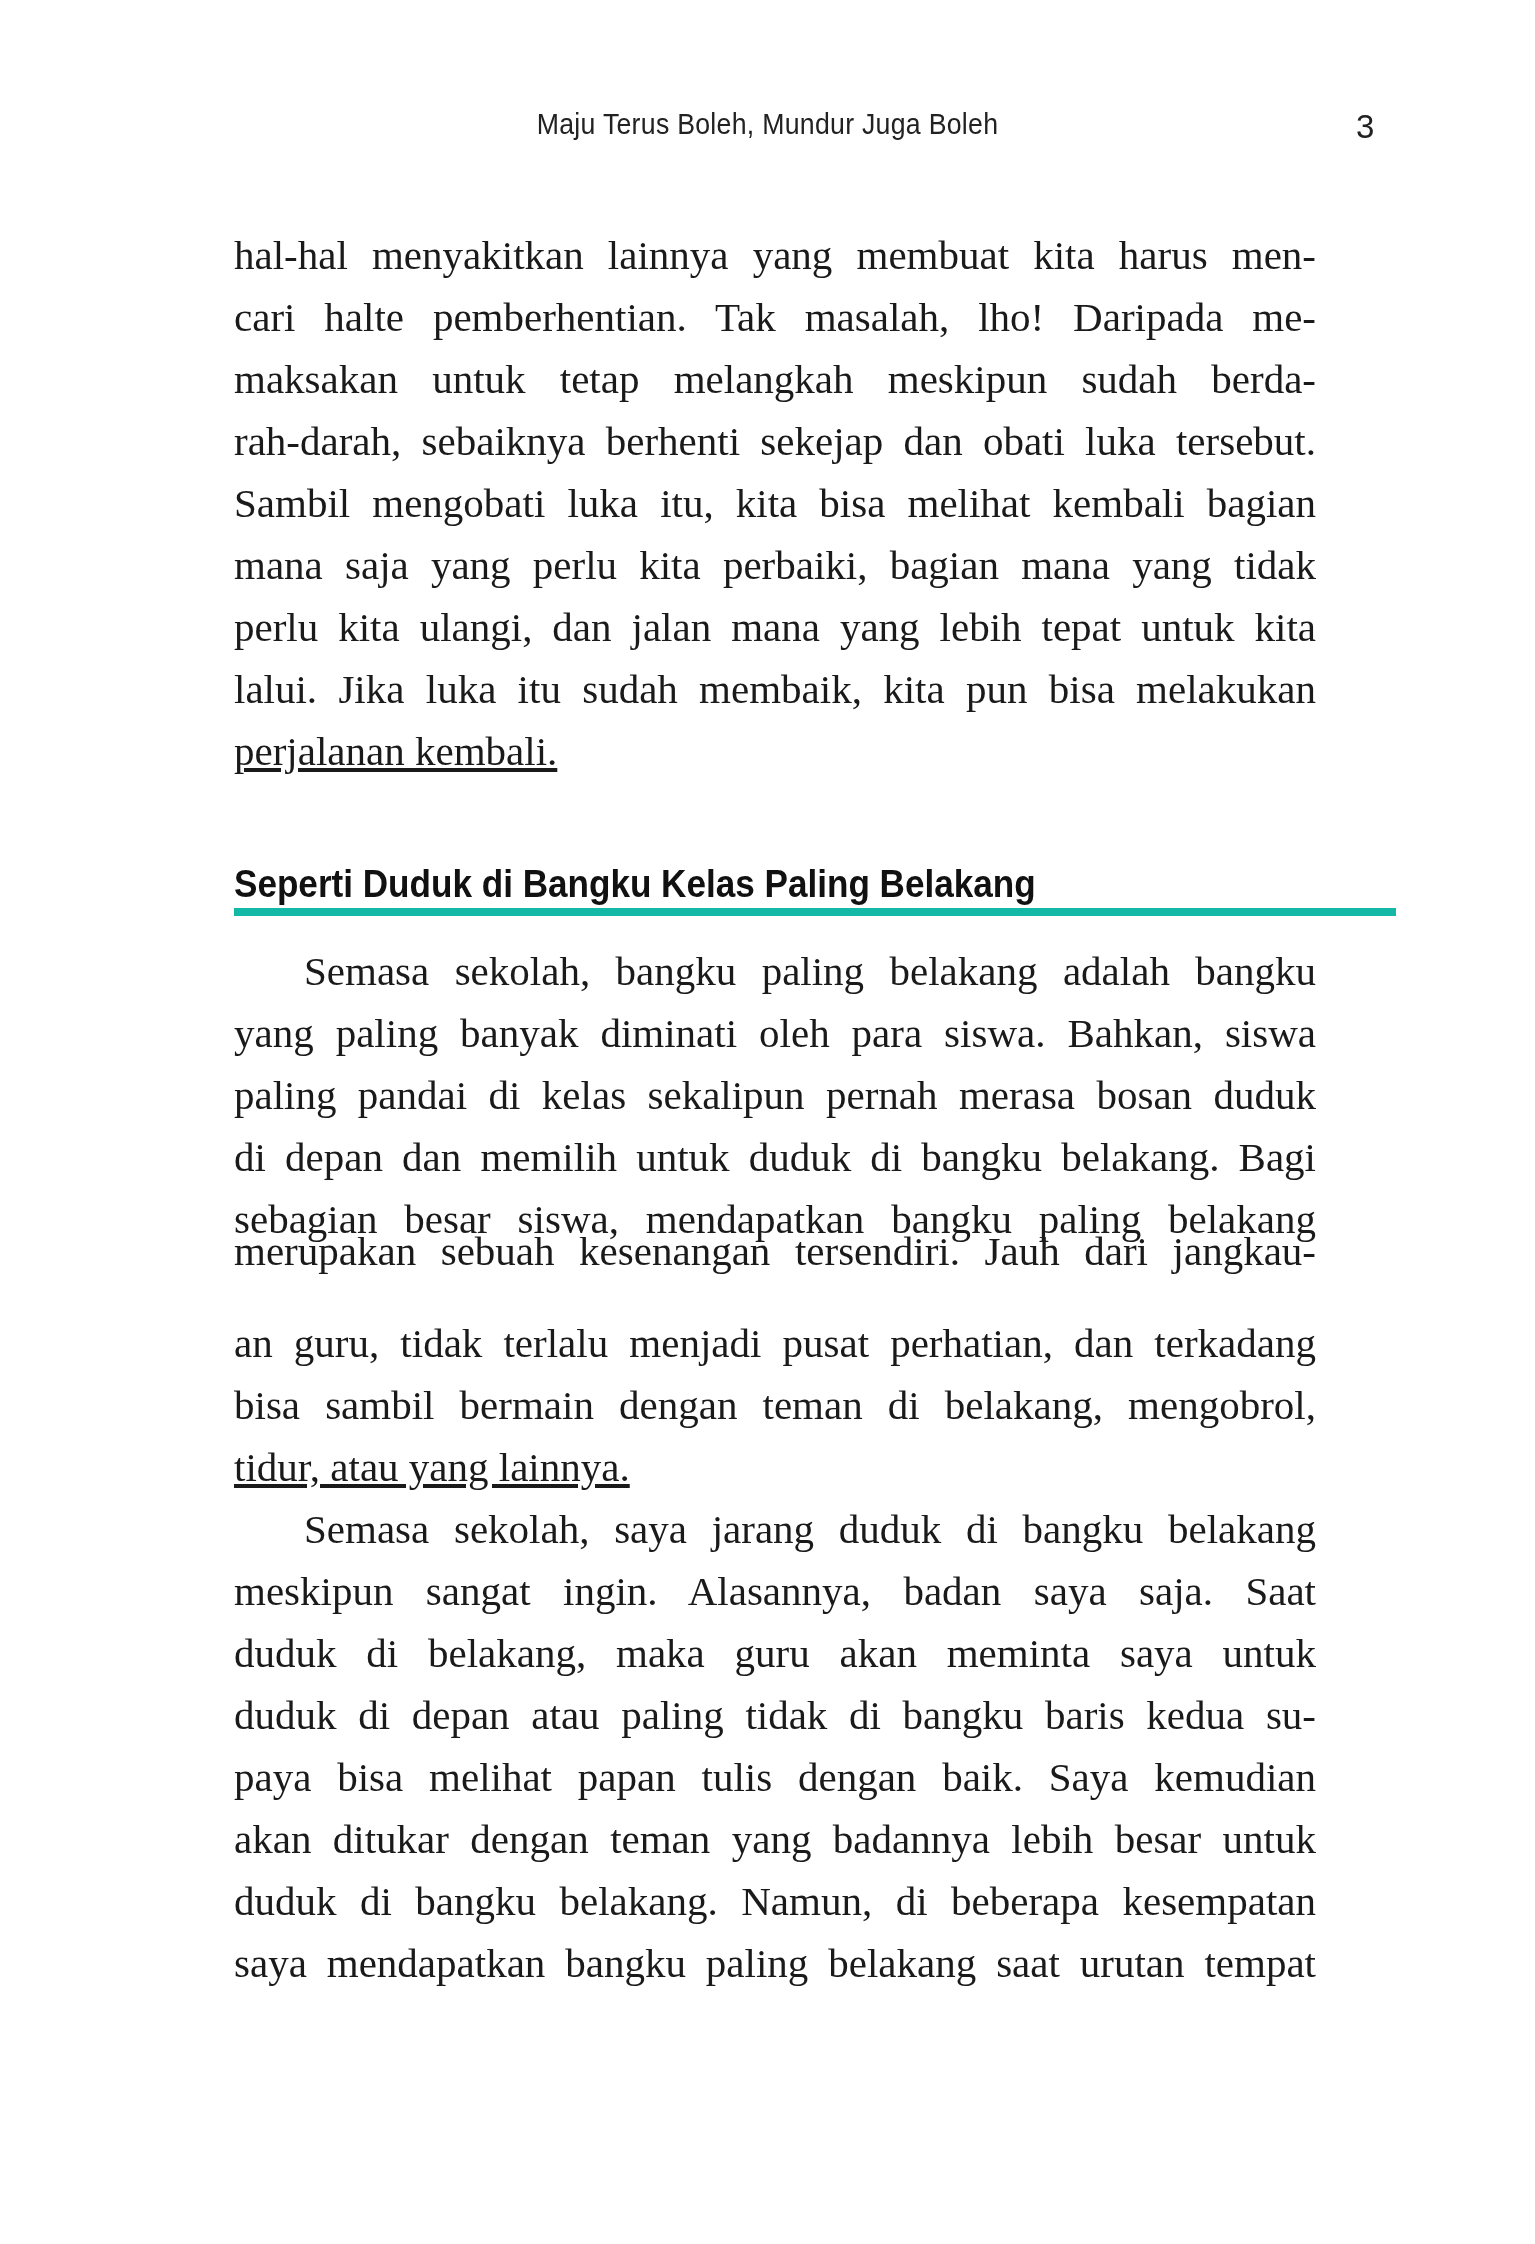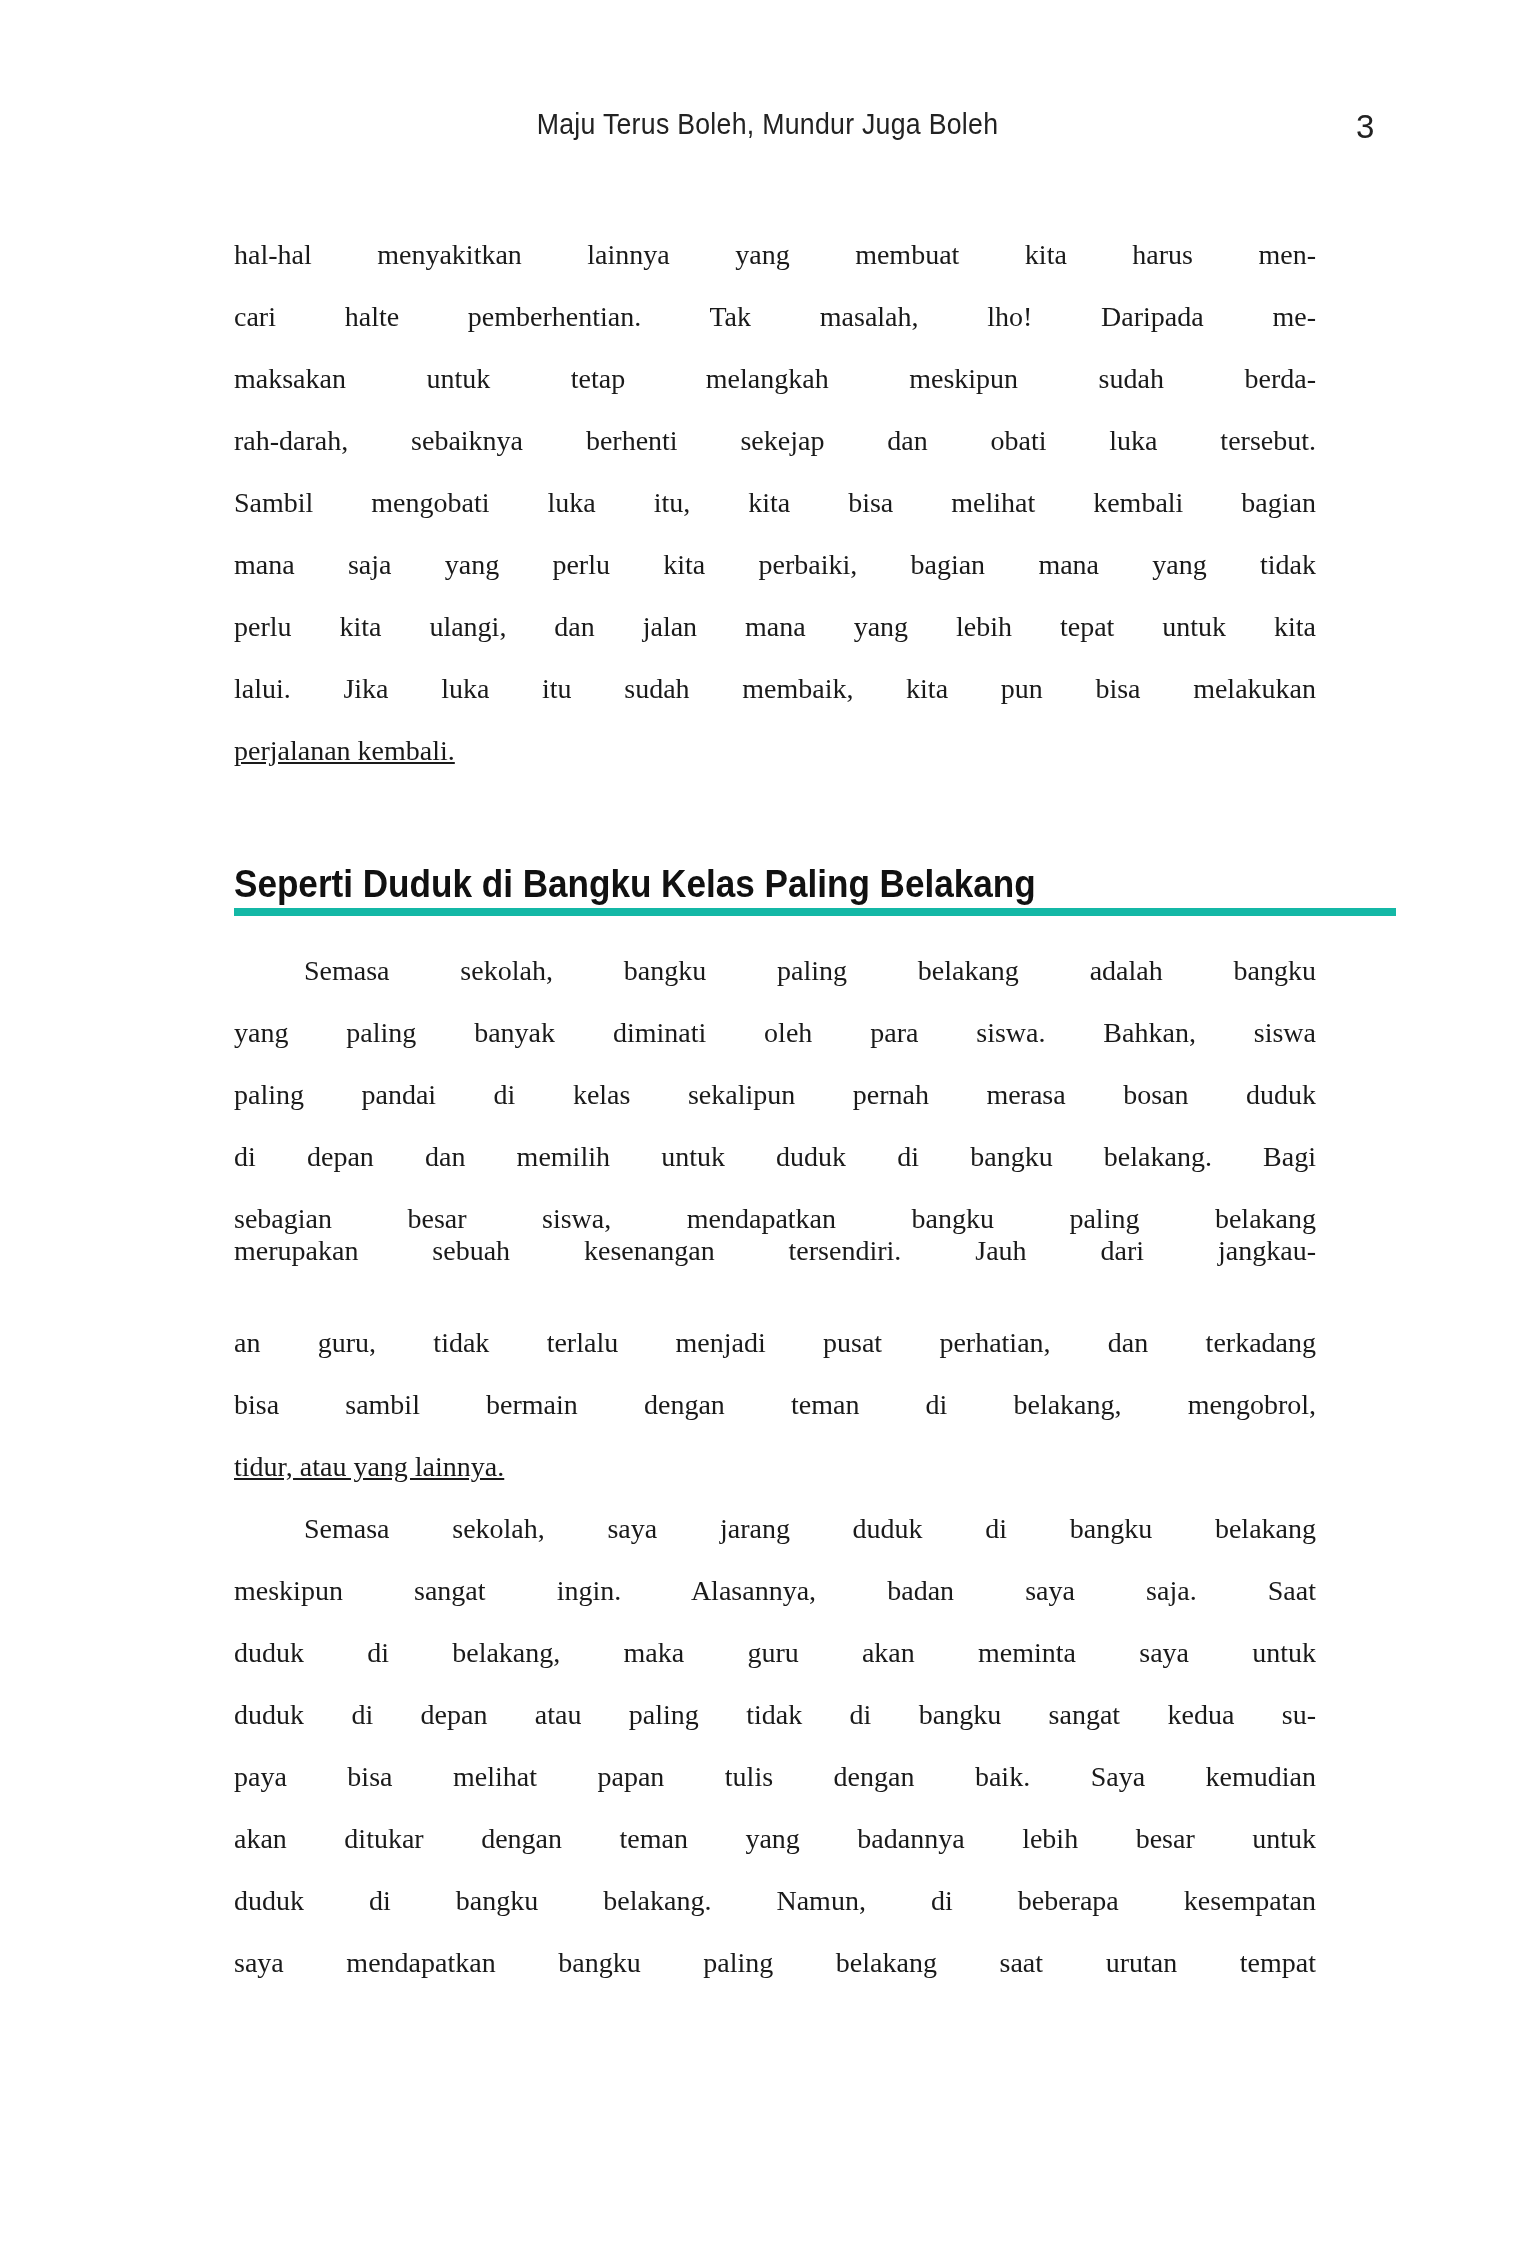--- a/index.html
+++ b/index.html
@@ -45,21 +45,21 @@
       left: 234px;
       top: 0;
       width: 1082px;
     }
     .line {
       position: absolute;
       left: 0;
       width: 1082px;
       height: 62px;
       font-family: "Liberation Serif", serif;
-      font-size: 28px;
+      font-size: 41px;
       line-height: 62px;
       text-align: justify;
       text-align-last: justify;
       white-space: nowrap;
       overflow: visible;
       color: #1a1a1a;
     }
     .line.indent {
       padding-left: 70px;
       width: 1012px;
@@ -127,19 +127,19 @@
     <div class="line" style="top:1220px">merupakan sebuah kesenangan tersendiri. Jauh dari jangkau-</div>
     <div class="line" style="top:1312px">an guru, tidak terlalu menjadi pusat perhatian, dan terkadang</div>
     <div class="line" style="top:1374px">bisa sambil bermain dengan teman di belakang, mengobrol,</div>
     <div class="line last" style="top:1436px">tidur, atau yang lainnya.</div>
   </div>
 
   <div>
     <div class="line indent" style="top:1498px">Semasa sekolah, saya jarang duduk di bangku belakang</div>
     <div class="line" style="top:1560px">meskipun sangat ingin. Alasannya, badan saya saja. Saat</div>
     <div class="line" style="top:1622px">duduk di belakang, maka guru akan meminta saya untuk</div>
-    <div class="line" style="top:1684px">duduk di depan atau paling tidak di bangku sangat kedua su-</div>
+    <div class="line" style="top:1684px">duduk di depan atau paling tidak di bangku baris kedua su-</div>
     <div class="line" style="top:1746px">paya bisa melihat papan tulis dengan baik. Saya kemudian</div>
     <div class="line" style="top:1808px">akan ditukar dengan teman yang badannya lebih besar untuk</div>
     <div class="line" style="top:1870px">duduk di bangku belakang. Namun, di beberapa kesempatan</div>
     <div class="line" style="top:1932px">saya mendapatkan bangku paling belakang saat urutan tempat</div>
   </div>
 </div>
 
 </body></html>

